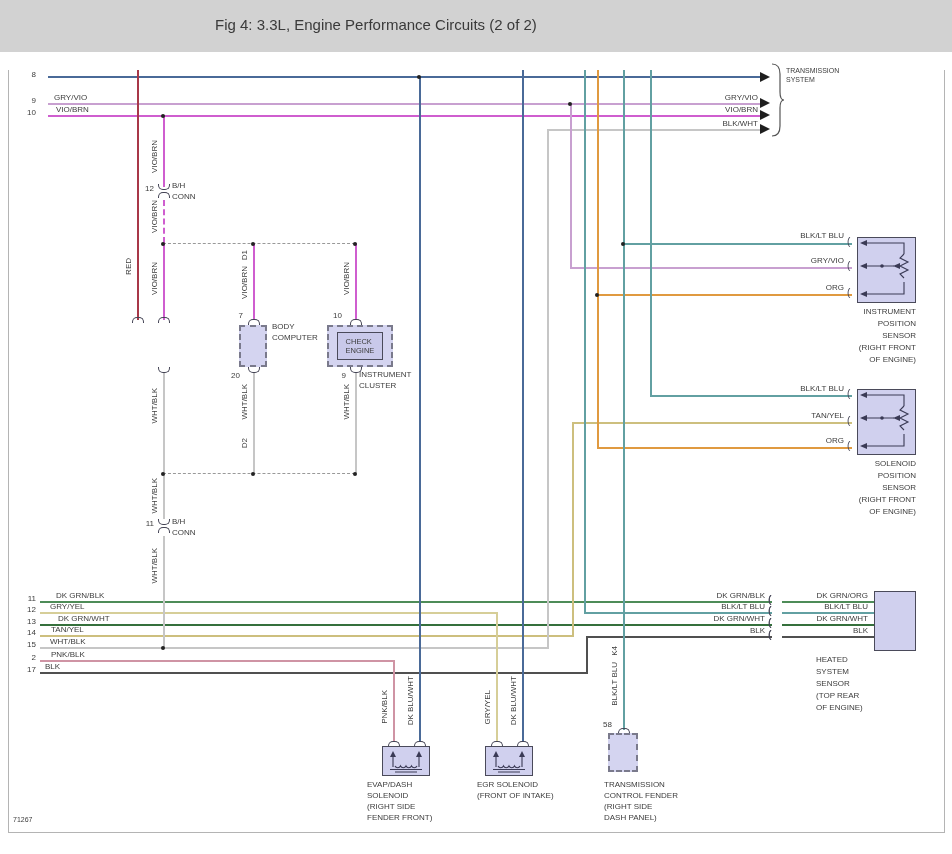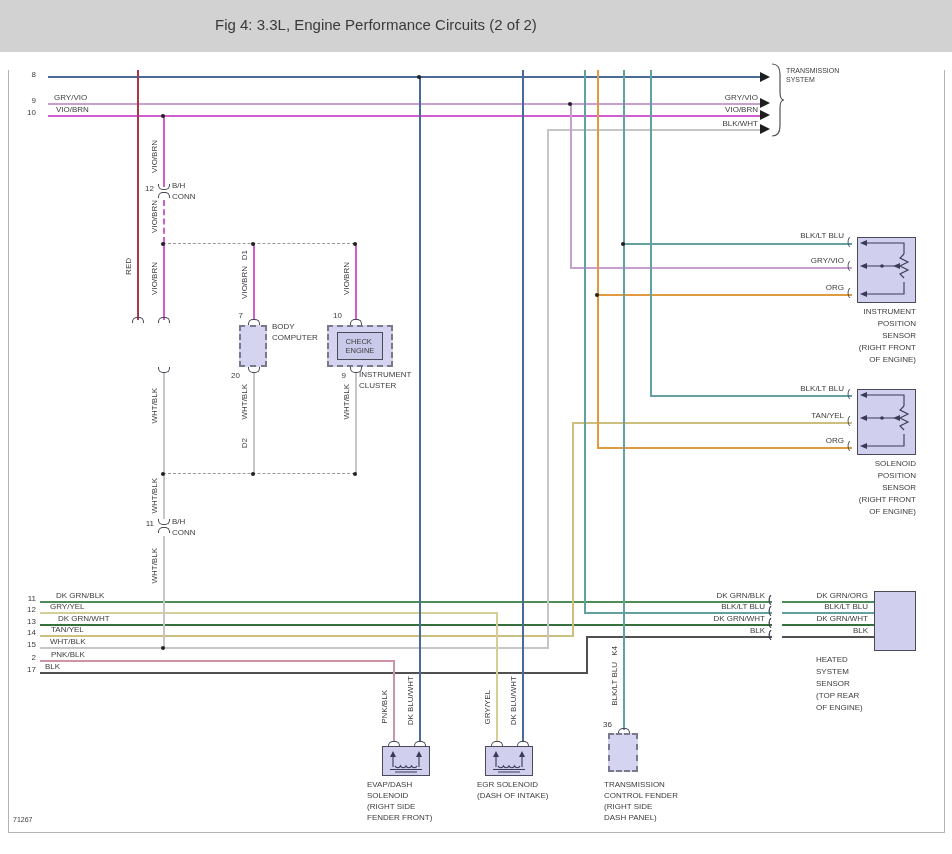--- a/index.html
+++ b/index.html
@@ -266,21 +266,21 @@
   <div class="conlbl" style="left:172px;top:180px">B/H
 CONN</div>
   <div class="num" style="left:138px;top:519px">11</div>
   <div class="conlbl" style="left:172px;top:516px">B/H
 CONN</div>
 
   <div class="num" style="left:227px;top:311px">7</div>
   <div class="num" style="left:224px;top:371px">20</div>
   <div class="num" style="left:326px;top:311px">10</div>
   <div class="num" style="left:330px;top:371px">9</div>
-  <div class="num" style="left:596px;top:720px">36</div>
+  <div class="num" style="left:596px;top:720px">58</div>
 
   <div class="vlbl" style="left:124px;top:258px">RED</div>
   <div class="vlbl" style="left:150px;top:140px">VIO/BRN</div>
   <div class="vlbl" style="left:150px;top:200px">VIO/BRN</div>
   <div class="vlbl" style="left:150px;top:262px">VIO/BRN</div>
   <div class="vlbl" style="left:240px;top:250px">D1</div>
   <div class="vlbl" style="left:240px;top:266px">VIO/BRN</div>
   <div class="vlbl" style="left:342px;top:262px">VIO/BRN</div>
   <div class="vlbl" style="left:150px;top:388px">WHT/BLK</div>
   <div class="vlbl" style="left:240px;top:384px">WHT/BLK</div>
@@ -344,21 +344,21 @@
   </div>
 
   <div class="blk-txt lh11" style="left:367px;top:779px">
     <div>EVAP/DASH</div>
     <div>SOLENOID</div>
     <div>(RIGHT SIDE</div>
     <div>FENDER FRONT)</div>
   </div>
   <div class="blk-txt lh11" style="left:477px;top:779px">
     <div>EGR SOLENOID</div>
-    <div>(DASH OF INTAKE)</div>
+    <div>(FRONT OF INTAKE)</div>
   </div>
   <div class="blk-txt lh11" style="left:604px;top:779px">
     <div>TRANSMISSION</div>
     <div>CONTROL FENDER</div>
     <div>(RIGHT SIDE</div>
     <div>DASH PANEL)</div>
   </div>
 
   <div class="lbl" style="left:13px;top:816px;font-size:7px">71267</div>
 

